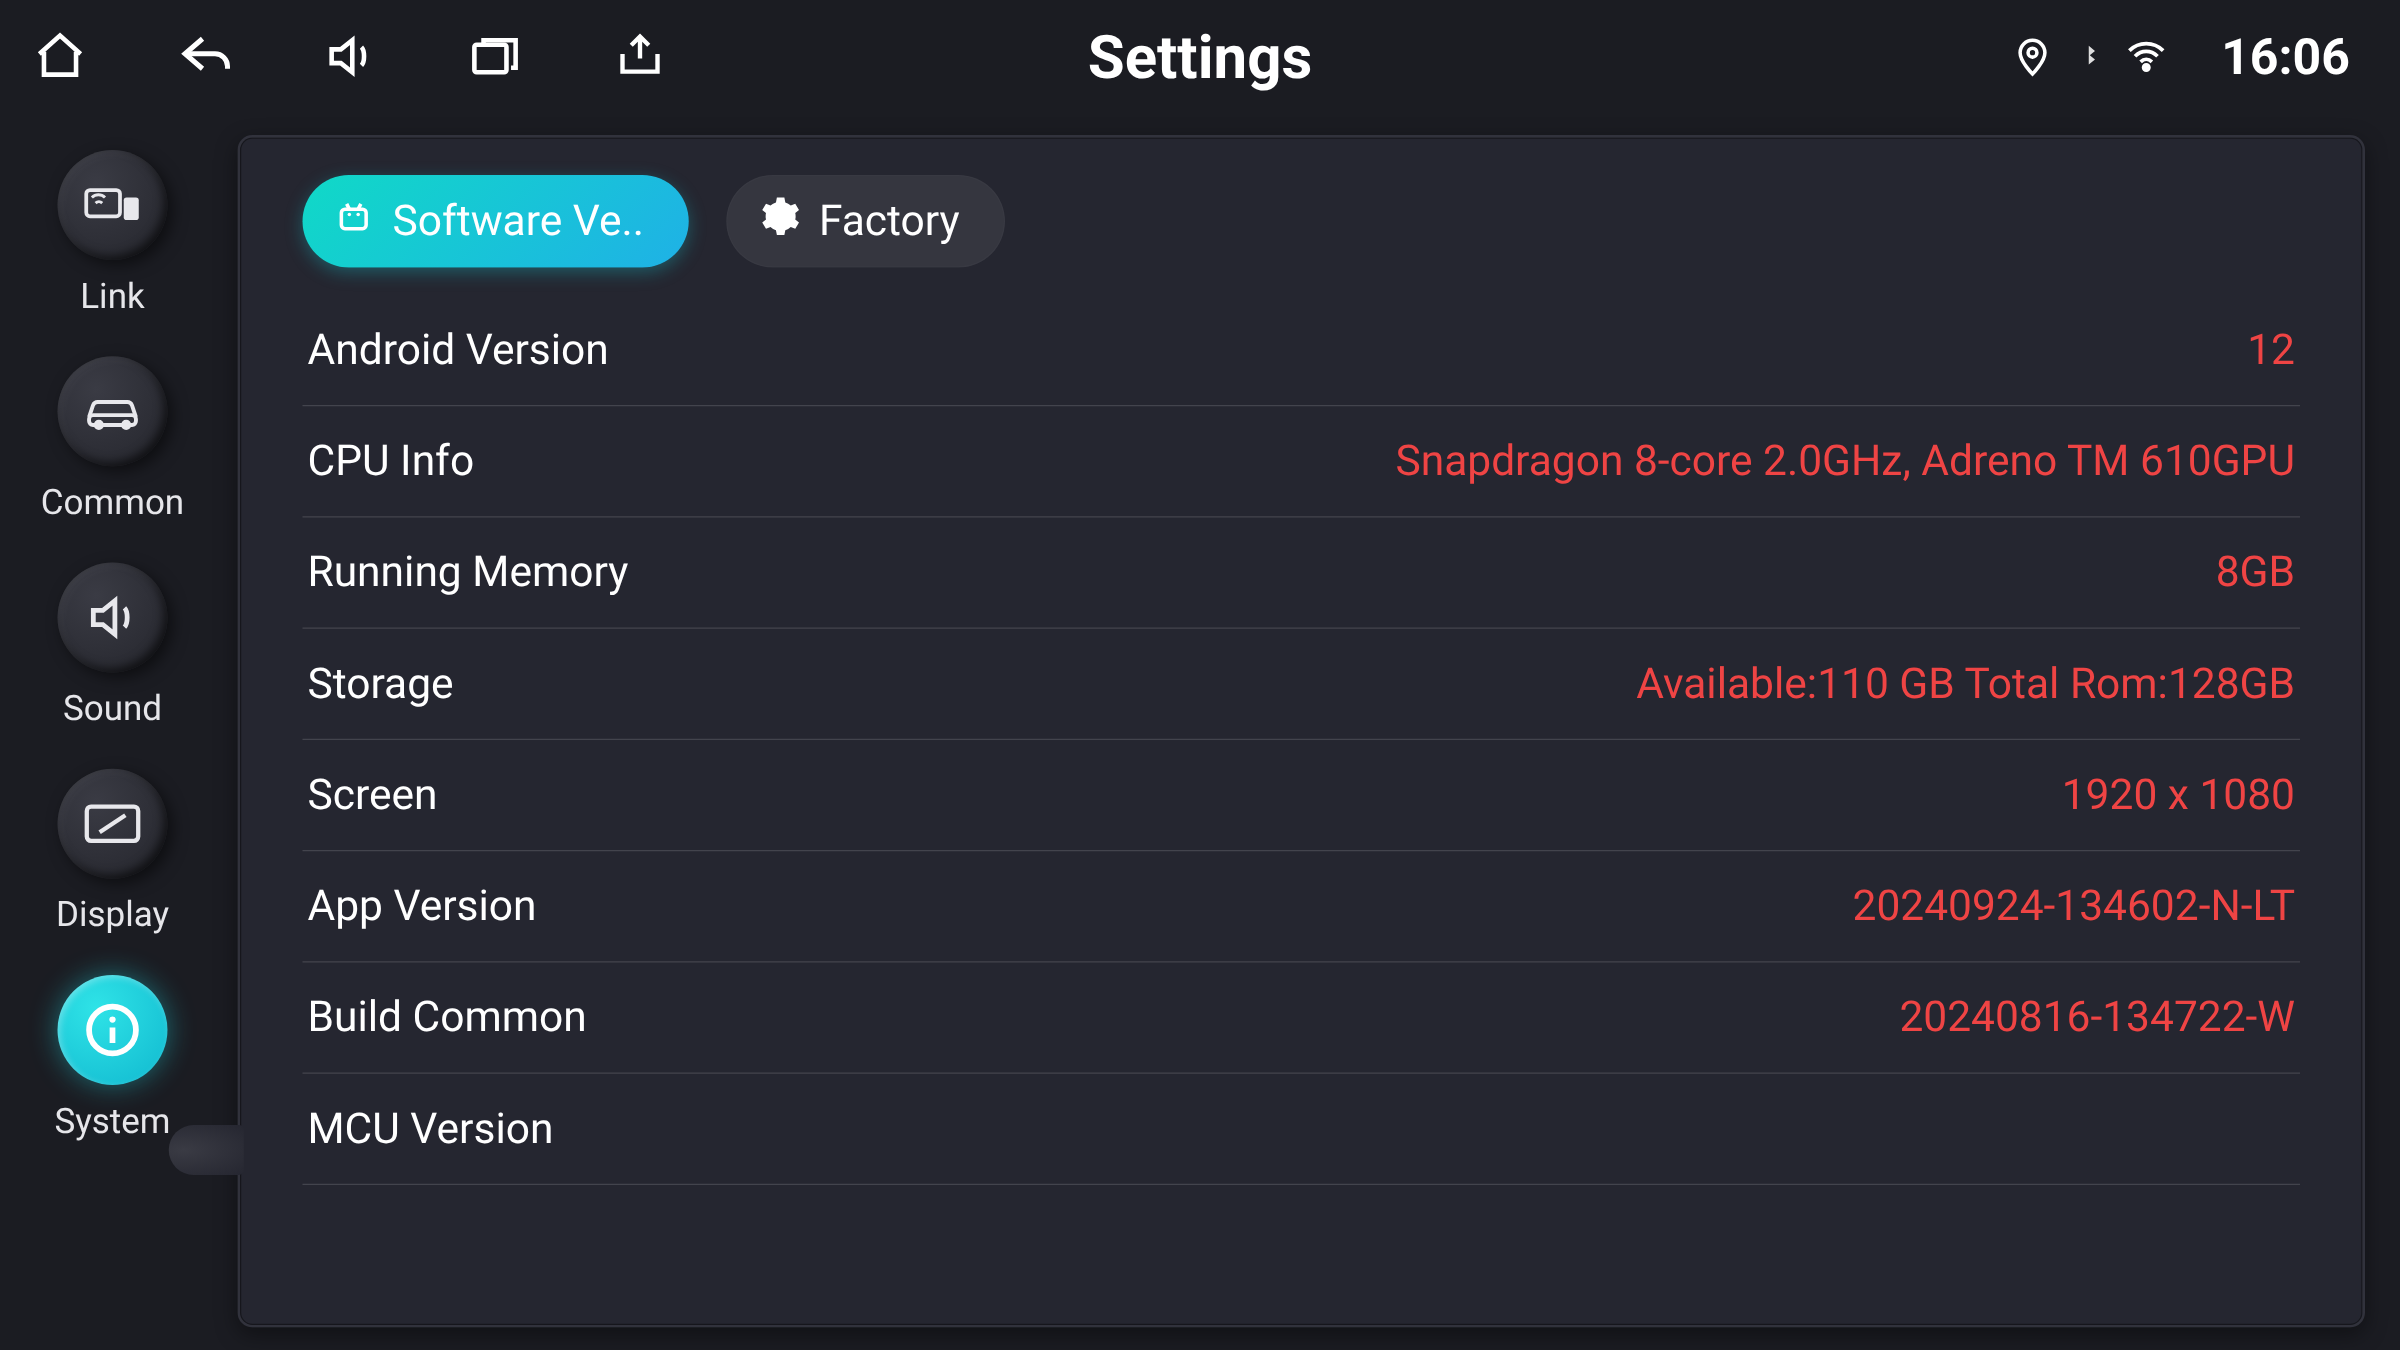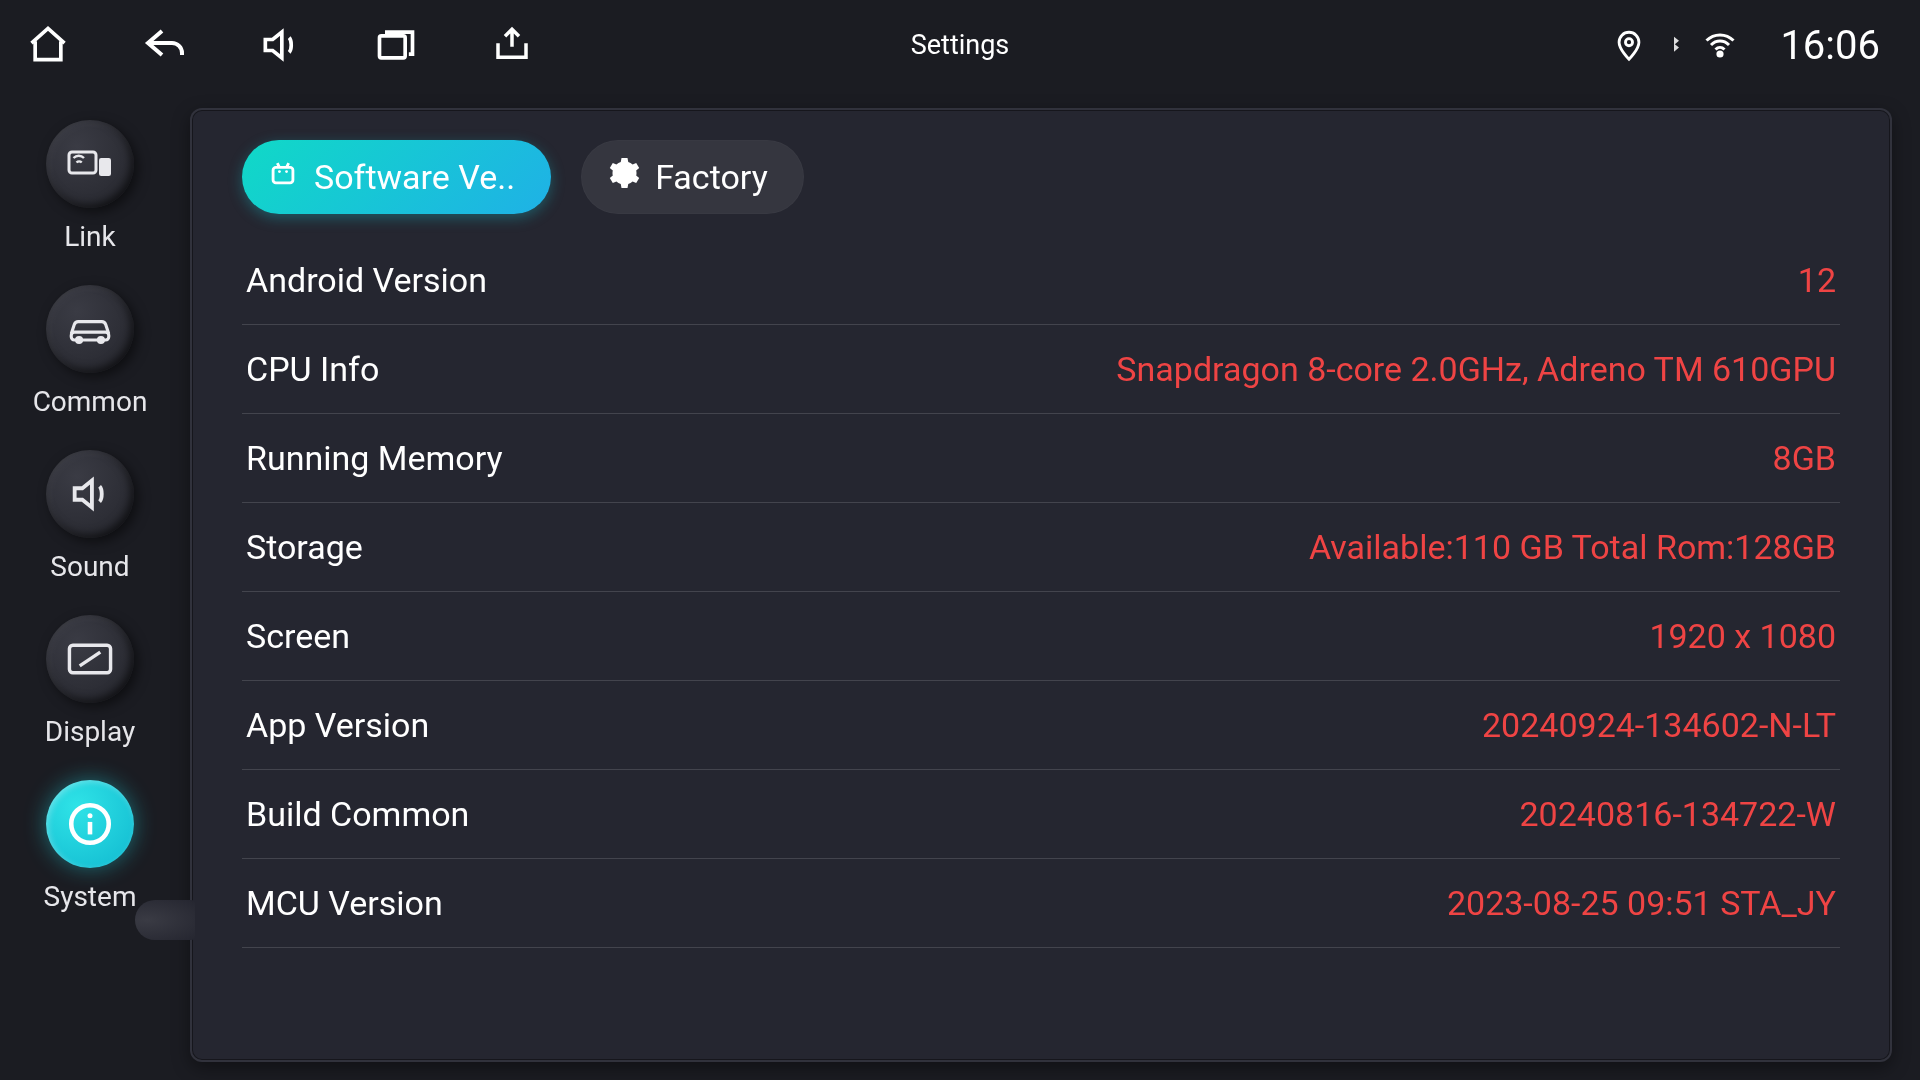--- a/index.html
+++ b/index.html
@@ -31,32 +31,32 @@
     display: flex;
     align-items: center;
     justify-content: center;
     color: #fff;
     cursor: pointer;
   }
   .topbar-title {
     position: absolute;
     left: 50%;
     transform: translateX(-50%);
-    font-size: 27px;
-    font-weight: 400;
+    font-size: 48px;
+    font-weight: 700;
   }
   .topbar-right {
     margin-left: auto;
     display: flex;
     align-items: center;
     gap: 18px;
   }
   .clock {
     font-size: 40px;
-    font-weight: 400;
+    font-weight: 700;
     margin-left: 24px;
   }
 
   
   .body {
     display: flex;
     height: calc(1080px - 90px);
   }
 
   
@@ -354,20 +354,19 @@
         <div class="row">
           <span class="row-label">App Version</span>
           <span class="row-value">20240924-134602-N-LT</span>
         </div>
         <div class="row">
           <span class="row-label">Build Common</span>
           <span class="row-value">20240816-134722-W</span>
         </div>
         <div class="row">
           <span class="row-label">MCU Version</span>
-          <span class="row-value">2023-08-25 09:51 STA_JY</span>
         </div>
       </div>
 
     </div>
   </div>
 
 </div>
 
 </body></html>

